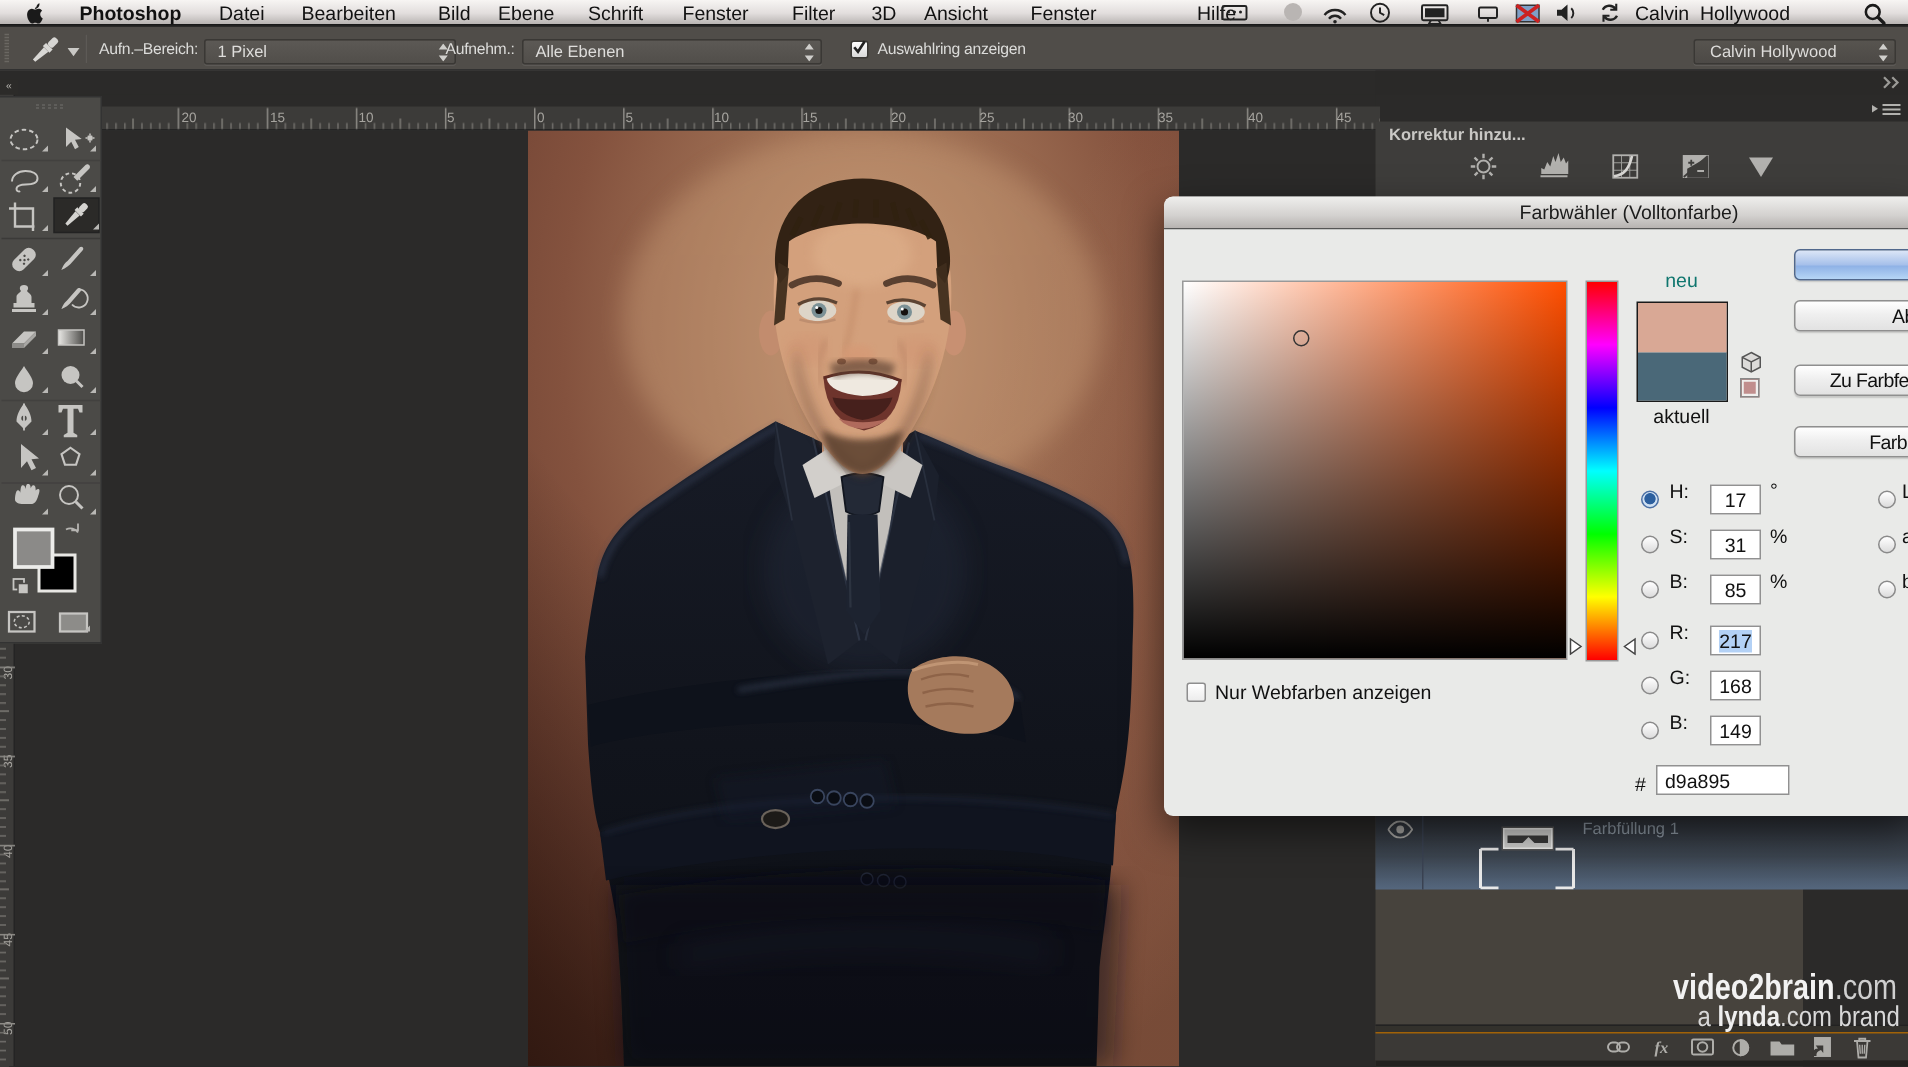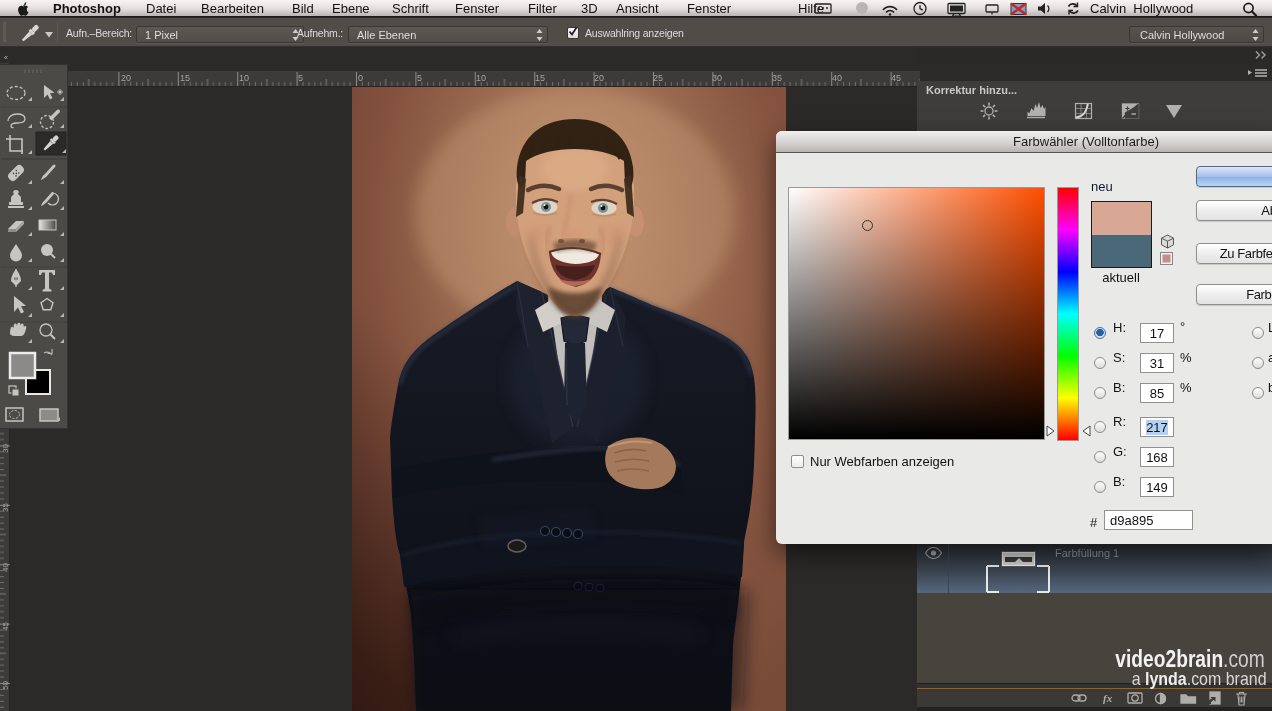--- a/index.html
+++ b/index.html
@@ -31,21 +31,21 @@
 #tooltab { left:0; top:53px; width:12px; height:10px; background:#2c2b29; color:#b5b3ae; font-size:7px; line-height:9px; text-align:center; }
 
 
 #rp-topstrip { left:917px; top:47px; width:355px; height:16px; background:#2a2928; }
 #rp-tabs { left:917px; top:63px; width:355px; height:18px; background:#252423; }
 #tab-korr { position:absolute; left:0px; top:0px; width:71px; height:18px; background:#3e3d3b; color:#dddcda; font-size:11px; font-weight:bold; line-height:18px; text-align:center; }
 #tab-eig { position:absolute; left:71px; top:0; width:78px; height:18px; color:#8b8a87; font-size:11px; font-weight:bold; line-height:18px; text-align:center; border-right:1px solid #1d1d1c; }
 #rp-body { left:917px; top:81px; width:355px; height:52px; background:#3e3d3b;padding-left:34px; }
 
 
-#layers { left:917px; top:544px; width:355px; height:167px; background:#47433d;padding-left:28px; }
+#layers { left:917px; top:544px; width:285px; height:167px; background:#47433d;padding-left:28px; }
 #lay-sel { position:absolute; left:0; top:0; width:355px; height:49px; background:linear-gradient(#2e3138 0%, #3c4550 55%, #55677e 100%); }
 #lay-row2 { position:absolute; left:0; top:50px; width:355px; height:89px; background:#48443e; border-top:1px solid #26241f; }
 #lay-divider { position:absolute; left:0; top:139px; width:355px; height:5px; background:#33312c; border-top:1px solid #222; }
 #lay-iconbar { position:absolute; left:0; top:144px; width:355px; height:19px; background:#3b3936; border-top:1px solid #a16207; }
 #lay-bottom { position:absolute; left:0; top:163px; width:355px; height:4px; background:#232220; }
 
 
 #dialog { left:776px; top:131px; width:500px; height:413px; background:#e9eae8; border-radius:6px 0 0 6px; box-shadow:0 10px 26px rgba(0,0,0,0.55); }
 #dlg-title { position:absolute; left:120px; top:0; width:380px; height:22px; font-size:13px; color:#1c1c1c; text-align:center; line-height:21px; }
 #dlg-titlebar { position:absolute; left:0; top:0; width:100%; height:22px; background:linear-gradient(#efefed,#d3d1cf 60%,#b7b3b1); border-bottom:1px solid #555; border-radius:6px 0 0 0; }
@@ -591,21 +591,21 @@
       <div id="dlg-title">Farbwähler (Volltonfarbe)</div>
     <div id="colorfield"></div>
     <div id="fieldmark"></div>
     <div id="huebar"></div>
     <svg style="position:absolute;left:270px;top:294px" width="10" height="12" viewBox="0 0 10 12">
         <path d="M1 1 L8 6 L1 11z" fill="#fff" stroke="#444" stroke-width="1"></path>
       </svg>
     <svg style="position:absolute;left:305px;top:294px" width="10" height="12" viewBox="0 0 10 12">
         <path d="M9 1 L2 6 L9 11z" fill="#fff" stroke="#444" stroke-width="1"></path>
       </svg>
-    <div style="position:absolute;left:315px;top:48px;width:60px;text-align:left;font-size:13px;color:#0f172a">neu</div>
+    <div style="position:absolute;left:315px;top:48px;width:60px;text-align:center;font-size:13px;color:#0f766e">neu</div>
     <div style="position:absolute;left:315px;top:70px;width:61px;height:67px;border:1px solid #1a1a1a">
       <div style="width:100%;height:33px;background:#d9a895"></div>
       <div style="width:100%;height:32px;background:#4a6878"></div>
     </div>
     <div style="position:absolute;left:315px;top:139px;width:60px;text-align:center;font-size:13px;color:#111">aktuell</div>
     <svg style="position:absolute;left:384px;top:103px" width="15" height="15" viewBox="0 0 15 15">
       <path d="M7.5 1 L13.5 4.2 V10.8 L7.5 14 L1.5 10.8 V4.2 z" fill="#dcdbd9" stroke="#555" stroke-width="1"></path>
       <path d="M1.5 4.2 L7.5 7.2 L13.5 4.2 M7.5 7.2 V14" fill="none" stroke="#555" stroke-width="1"></path>
     </svg>
     <div style="position:absolute;left:384px;top:121px;width:13px;height:13px;background:#c18e8d;border:1px solid #888;box-shadow:inset 0 0 0 1.5px #f0efed"></div>

